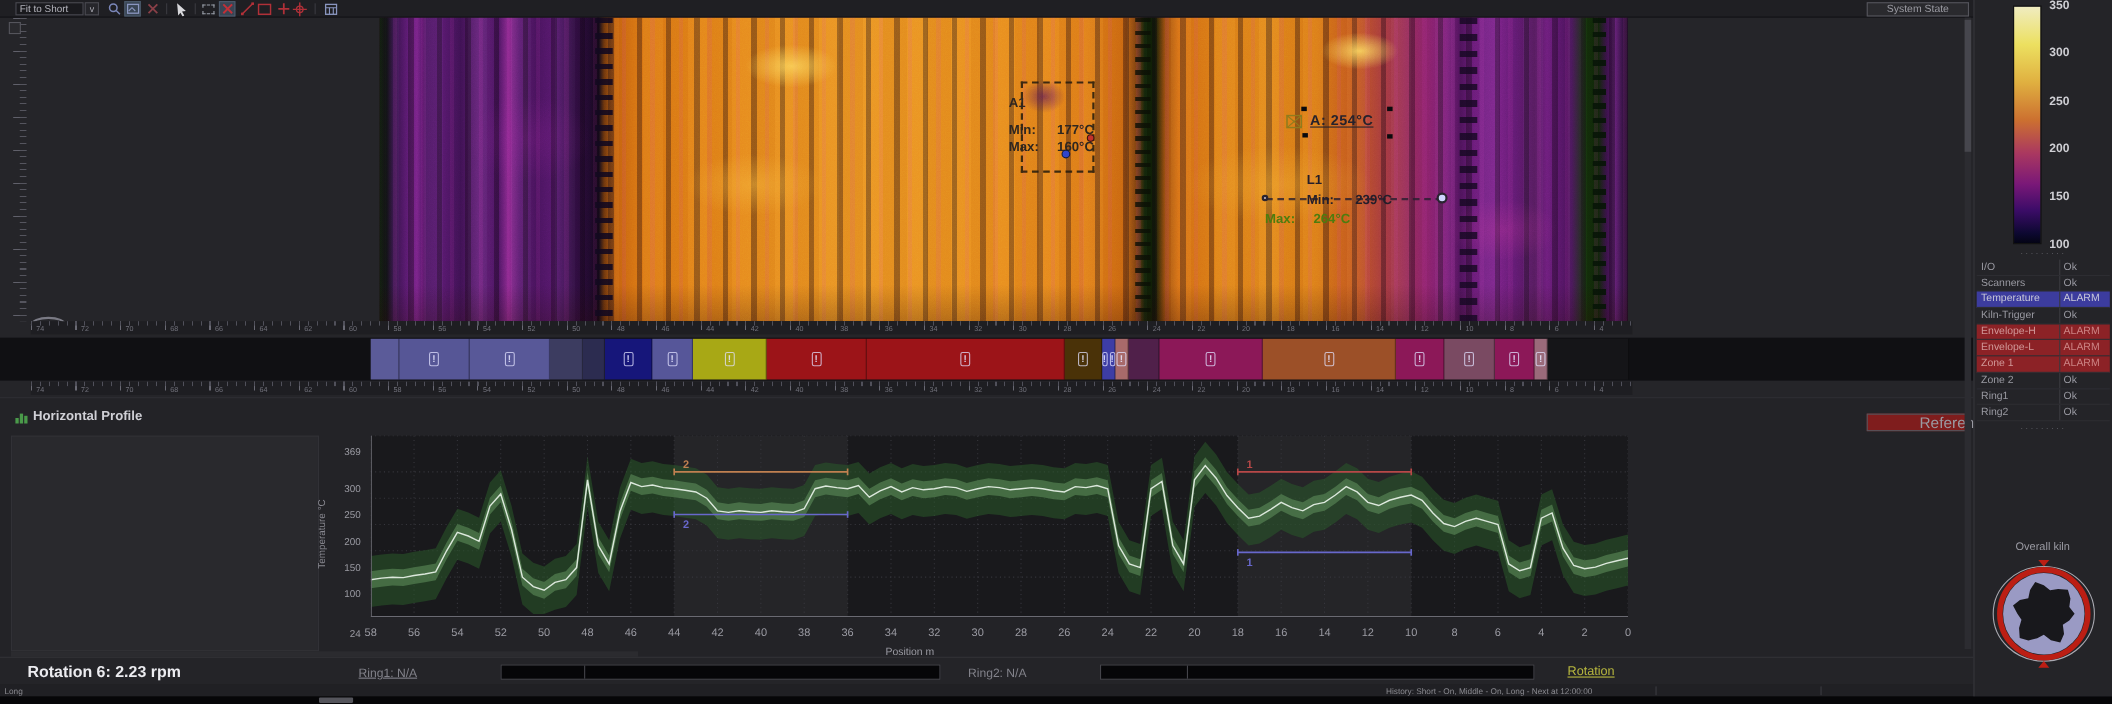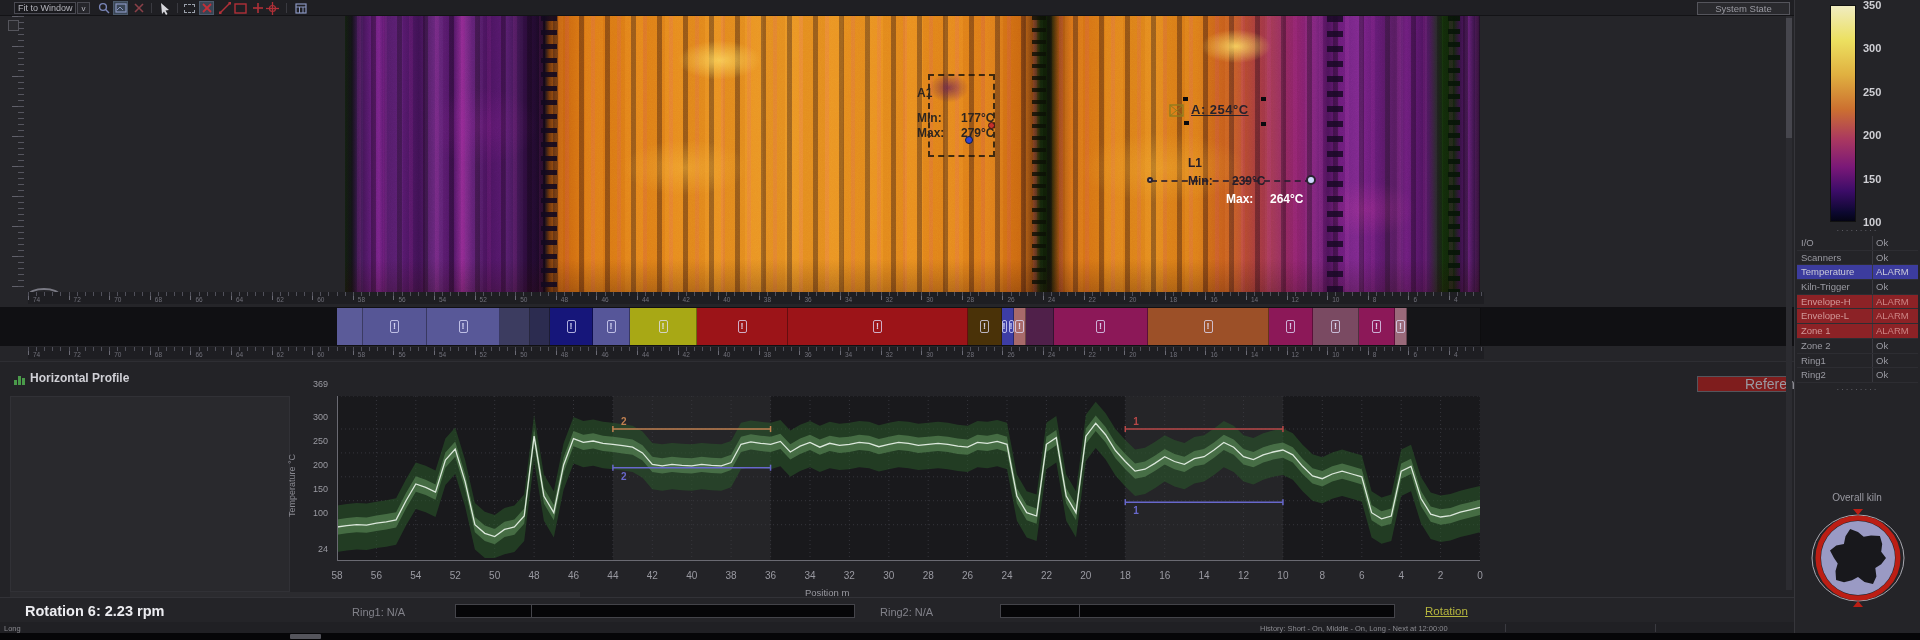--- a/index.html
+++ b/index.html
@@ -62,21 +62,21 @@
   .mm-key { display:inline-block; width:44px; }
   #a1-min { left:572px; top:95px; } #a1-max { left:572px; top:110px; }
   #a1-dot-max { left:643px; top:106px; width:7px; height:7px; background:#c5312a; border:1px solid #401510; border-radius:50%; }
   #a1-dot-min { left:620px; top:120px; width:8px; height:8px; background:#2f45cc; border:1px solid #101c40; border-radius:50%; }
   .handle { position:absolute; width:5px; height:4px; background:#0a0a0e; }
   #marker-a-label { left:846px; top:86px; font-size:13px; letter-spacing:.5px; color:#26222c;text-decoration:underline; }
   #l1-name { left:843px; top:140px; font-size:12px; color:#241e2a; }
   #l1-line { left:806px; top:164px; width:160px; border-top:2px dashed rgba(38,30,46,.8); }
   #l1-dot-left { left:802px; top:161px; width:6px; height:6px; border:2px solid #2a2430; background:#bcb2c8; border-radius:50%; }
   #l1-dot-right { left:961px; top:159px; width:10px; height:10px; border:2px solid #2a2430; background:#cfd6ff; border-radius:50%; }
-  #l1-min { left:843px; top:158px; color:#241e2a; } #l1-max { left:881px; top:176px; color:#ffffff; }
+  #l1-min { left:843px; top:158px; color:#241e2a; } #l1-max { left:805px; top:176px; color:#4d7c0f; }
 
   
   .ruler-h { left:28px; width:1456px; height:12px; background:#1e1e22;
     background-image:repeating-linear-gradient(90deg,#50505a 0 1px,transparent 1px 8.12px),
                      repeating-linear-gradient(90deg,#6a6a74 0 1px,transparent 1px 40.6px);
     background-size:100% 4px,100% 8px; background-repeat:no-repeat; }
   #ruler1 { top:292px; } #ruler2 { top:347px; }
   .ruler-lbl { position:absolute; top:4px; font-size:6.5px; color:#70707a; }
 
   
@@ -87,31 +87,31 @@
   
   #profile-panel { left:0; top:361px; width:1794px; height:236px; background:#232327; border-top:1px solid #2e2e33; }
   #hp-icon { left:14px; top:374px; width:12px; height:12px; }
   #hp-icon span { position:absolute; bottom:1px; width:3px; background:#4a9a4a; }
   #hp-title { left:30px; top:371px; font-size:12px; font-weight:bold; color:#d0d0d6; }
   #reference-btn { left:1697px; top:376px; width:93px; height:16px; border:1px solid #55555c; background:#7f1d1d; color:#9a9aa2; font-size:14px; text-align:center; line-height:14px;padding-left:47px; }
   #legend-panel { left:10px; top:396px; width:280px; height:196px; background:#29292d; border:1px solid #313136; }
   #panel-footer { left:10px; top:592px; width:570px; height:6px; background:#2b2b2f; }
   #ylabel { left:287px; top:420px; width:14px; height:130px; writing-mode:vertical-rl; transform:rotate(180deg); font-size:9px; color:#8a8a92; text-align:center; }
   #plot { left:337px; top:396px; width:1143px; height:165px; background:#19191c; }
-  #ylabels { left:290px; top:384px; width:43px; height:165px; }
+  #ylabels { left:290px; top:411px; width:43px; height:165px; }
   #ylabels span { position:absolute; right:5px; font-size:9px; color:#9a9aa2; }
   #xlabels { left:337px; top:570px; width:1143px; height:12px; }
   #xlabels span { position:absolute; width:24px; margin-left:-12px; text-align:center; font-size:10px; color:#9a9aa2; }
   #xaxis-title { left:805px; top:587px; width:62px; text-align:left; font-size:9.5px; color:#9a9aa2; }
 
   
   #bottom-bar { left:0; top:597px; width:1794px; height:25px; background:#242428; border-top:1px solid #323237; }
   #rotation-text { left:25px; top:603px; font-size:14.5px; font-weight:bold; color:#ececf0; }
   .ring-label { top:606px; font-size:11px; color:#82828a; }
-  #ring1-label { left:352px; } #ring2-label { left:880px; }
+  #ring1-label { left:326px;text-decoration:underline; } #ring2-label { left:880px; }
   .ring-bar { top:604px; height:14px; border:1px solid #44444a; background:#060608; }
   #ring1-bar { left:455px; width:400px; } #ring2-bar { left:1000px; width:395px; }
   .ring-div { position:absolute; top:0; width:1px; height:100%; background:#44444a; }
   #history-link { left:1425px; top:605px; font-size:11.5px; color:#b6b63e; text-decoration:underline; cursor:pointer; }
 
   
   #status-bar { left:0; top:622px; width:1920px; height:11px; background:#202024; }
   #status-ready { left:4px; top:624px; font-size:7.5px; color:#8a8a90; }
   #status-history { left:1260px; top:624px; font-size:7.5px; color:#8a8a90; }
   .sb-div { top:624px; width:1px; height:8px; background:#3a3a40; }
@@ -136,21 +136,21 @@
   #kiln-gauge { left:1803px; top:503px; }
   #main-scrollbar { left:1786px; top:16px; width:6px; height:574px; background:#2c2c31; }
   #main-scrollbar div { position:absolute; top:2px; left:0; width:6px; height:120px; background:#46464d; }
 
   svg { display:block; }
 </style>
 </head>
 <body>
 
 <div id="toolbar" class="abs">
-  <div class="tb-select">Fit to Window</div>
+  <div class="tb-select">Fit to Short</div>
   <div class="tb-caret">v</div>
 
   <div class="tb-btn" style="left:96px">
     <svg width="12" height="12">
         <circle cx="5" cy="5" r="3.4" fill="none" stroke="#7a86b8" stroke-width="1.4"></circle>
         <line x1="7.6" y1="7.6" x2="11" y2="11" stroke="#7a86b8" stroke-width="1.4"></line>
       </svg>
   </div>
   <div class="tb-btn active" style="left:113px">
     <svg width="12" height="12">
@@ -234,21 +234,21 @@
     <filter id="nz">
         <feTurbulence type="fractalNoise" baseFrequency="0.9" numOctaves="2"></feTurbulence>
         <feColorMatrix type="saturate" values="0"></feColorMatrix>
       </filter>
     <rect width="1135" height="276" filter="url(#nz)" opacity="0.13"></rect>
   </svg>
 
   <div id="a1-rect" class="anno"></div>
   <div id="a1-name" class="anno">A1</div>
   <div id="a1-min" class="anno mm-row"><span class="mm-key">Min:</span><span>177°C</span></div>
-  <div id="a1-max" class="anno mm-row"><span class="mm-key">Max:</span><span>279°C</span></div>
+  <div id="a1-max" class="anno mm-row"><span class="mm-key">Max:</span><span>160°C</span></div>
   <div id="a1-dot-max" class="anno"></div>
   <div id="a1-dot-min" class="anno"></div>
 
   <div class="handle" style="left:838px;top:81px"></div>
   <div class="handle" style="left:916px;top:81px"></div>
   <div class="handle" style="left:839px;top:105px"></div>
   <div class="handle" style="left:916px;top:106px"></div>
   <div class="anno" style="left:824px;top:88px">
     <svg width="15" height="13">
         <rect x="1" y="1" width="13" height="11" fill="none" stroke="#8f7c1e" stroke-width="1.4"></rect>

